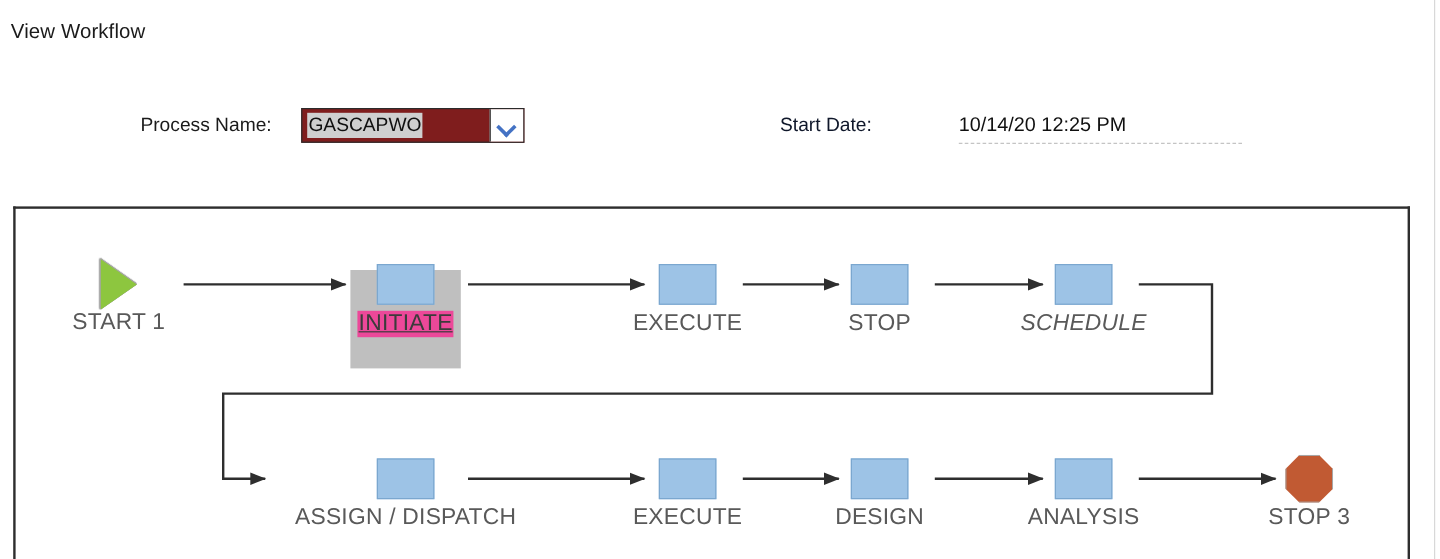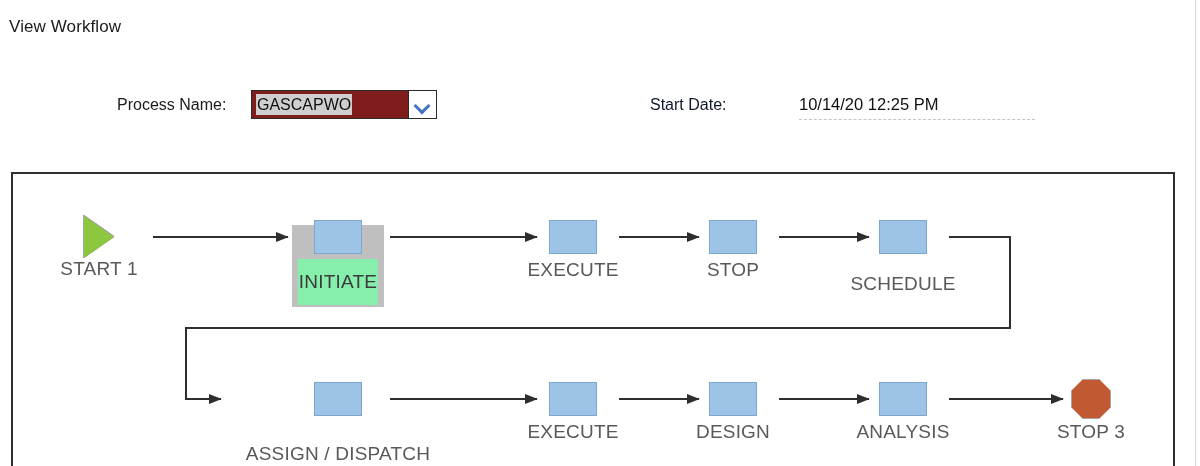--- a/index.html
+++ b/index.html
@@ -188,23 +188,24 @@
     left: -46px;
     top: -12px;
     width: 92px;
     height: 82px;
     background: #bfbfbf;
     box-sizing: border-box;
   }
   .node.selected .node-shape-wrap { z-index: 2; }
   .node.selected .node-label {
     z-index: 2;
-    background: #86efac;
+    background: #ec4899;
     color: #3b3b3b;
-    padding: 12px 1px;
+    padding: 0 1px;
+    text-decoration: underline;
   }
 
   
   .start-shape {
     width: 0;
     height: 0;
     border-top: 21px solid transparent;
     border-bottom: 21px solid transparent;
     border-left: 30px solid #8dc63f;
     filter: drop-shadow(0.8px 0 0 #a6a6a6) drop-shadow(-0.8px 0 0 #a6a6a6) drop-shadow(0 0.8px 0 #a6a6a6) drop-shadow(0 -0.8px 0 #a6a6a6);
@@ -311,28 +312,28 @@
       <div class="node-shape-wrap" style="transform:translate(-50%,-17px);">
         <div class="node-box"></div>
       </div>
       <div class="node-label" style="top:22px;">STOP</div>
     </div>
 
     <div class="node" style="left:890px; top:63px;">
       <div class="node-shape-wrap" style="transform:translate(-50%,-17px);">
         <div class="node-box"></div>
       </div>
-      <div class="node-label" style="top:36px;">SCHEDULE</div>
+      <div class="node-label" style="top:22px;font-style:italic;">SCHEDULE</div>
     </div>
 
     <div class="node" style="left:325px; top:225px;">
       <div class="node-shape-wrap" style="transform:translate(-50%,-17px);">
         <div class="node-box"></div>
       </div>
-      <div class="node-label" style="top:22px;margin-top:22px;">ASSIGN / DISPATCH</div>
+      <div class="node-label" style="top:22px;">ASSIGN / DISPATCH</div>
     </div>
 
     <div class="node" style="left:560px; top:225px;">
       <div class="node-shape-wrap" style="transform:translate(-50%,-17px);">
         <div class="node-box"></div>
       </div>
       <div class="node-label" style="top:22px;">EXECUTE</div>
     </div>
 
     <div class="node" style="left:720px; top:225px;">

